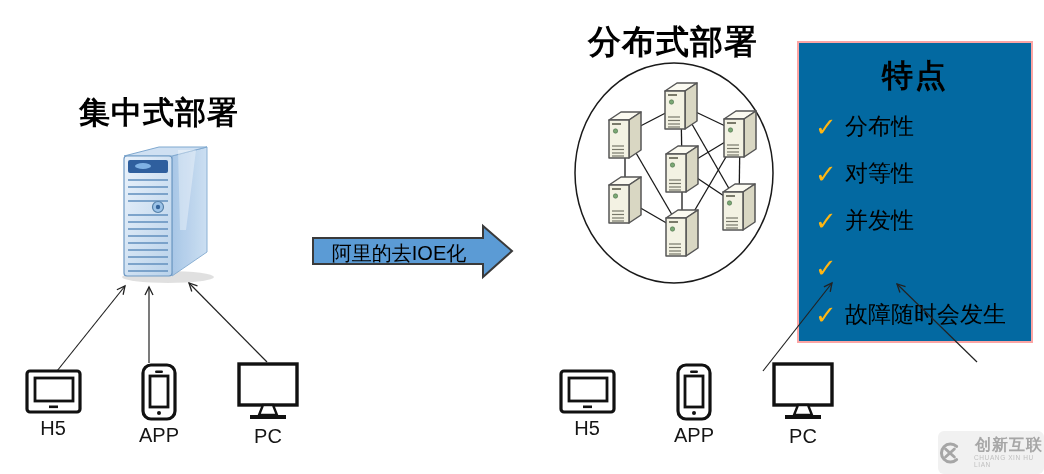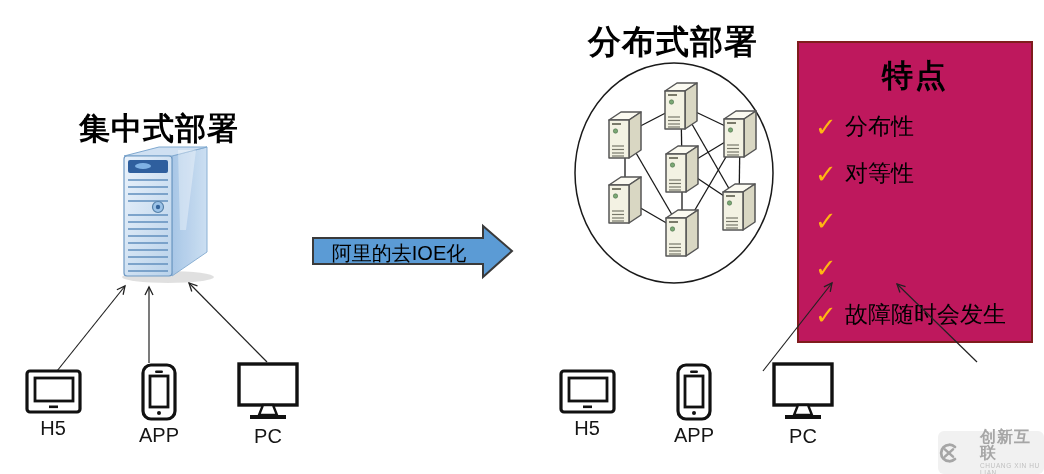--- a/index.html
+++ b/index.html
@@ -1,39 +1,39 @@
 <!DOCTYPE html>
 <html><head>
 <meta charset="utf-8">
 <style>
   html,body{margin:0;padding:0;background:#fff;}
   .canvas{position:relative;width:1044px;height:474px;background:#ffffff;overflow:hidden;
           font-family:"Liberation Sans","DejaVu Sans",sans-serif;color:#111;}
   .abs{position:absolute;}
   .title{font-weight:bold;color:#000;white-space:nowrap;}
-  .title-left{left:79px;top:92px;font-size:31px;letter-spacing:1px;margin-top:16px;}
+  .title-left{left:79px;top:92px;font-size:31px;letter-spacing:1px;}
   .title-right{left:588px;top:20px;font-size:33px;letter-spacing:1px;}
   
   svg.layer{position:absolute;left:0;top:0;pointer-events:none;}
   
-  .features{left:797px;top:41px;width:236px;height:302px;border:2px solid #7f1d1d;
-            box-sizing:border-box;background:#be185d;}
+  .features{left:797px;top:41px;width:236px;height:302px;border:2px solid #fca5a5;
+            box-sizing:border-box;background:#0369a1;}
   .features-title{text-align:center;font-size:31px;font-weight:bold;margin-top:12px;color:#000;letter-spacing:2px;}
   .feat-list{margin-top:6px;}
   .feat-row{display:flex;align-items:center;height:47px;padding-left:16px;}
   .check{font-size:26px;font-weight:bold;color:#FFB612;width:30px;flex:0 0 30px;line-height:1;}
   .feat-label{font-size:23px;color:#000;white-space:nowrap;text-align:center;}
   
   .arrow-text{left:316px;top:240px;width:166px;text-align:center;font-size:20px;color:#000;white-space:nowrap;}
   
   .device{display:flex;flex-direction:column;align-items:center;width:70px;}
   .device .dev-label{font-size:20px;color:#151515;margin-top:4px;line-height:1;}
   
   .watermark{left:938px;top:431px;width:106px;height:43px;background:#F1F1F1;border-radius:6px;
-             display:flex;align-items:center;justify-content:center;gap:21px;}
+             display:flex;align-items:center;justify-content:center;gap:13px;}
   .wm-text{display:flex;flex-direction:column;align-items:center;line-height:1;}
   .wm-brand{font-size:16px;font-weight:bold;color:#A6A6A6;letter-spacing:1px;}
   .wm-sub{font-size:6.5px;color:#C0C0C0;letter-spacing:0.6px;margin-top:2px;}
 </style>
 </head>
 <body>
 
 <div class="canvas">
 
   <svg class="layer" width="1044" height="474" viewBox="0 0 1044 474">
@@ -138,20 +138,21 @@
       <div class="feat-row">
         <span class="check">✓</span>
         <span class="feat-label">分布性</span>
       </div>
       <div class="feat-row">
         <span class="check">✓</span>
         <span class="feat-label">对等性</span>
       </div>
       <div class="feat-row">
         <span class="check">✓</span>
+        <span class="feat-label">并发性</span>
       </div>
       <div class="feat-row">
         <span class="check">✓</span>
       </div>
       <div class="feat-row">
         <span class="check">✓</span>
         <span class="feat-label">故障随时会发生</span>
       </div>
     </div>
   </div>

